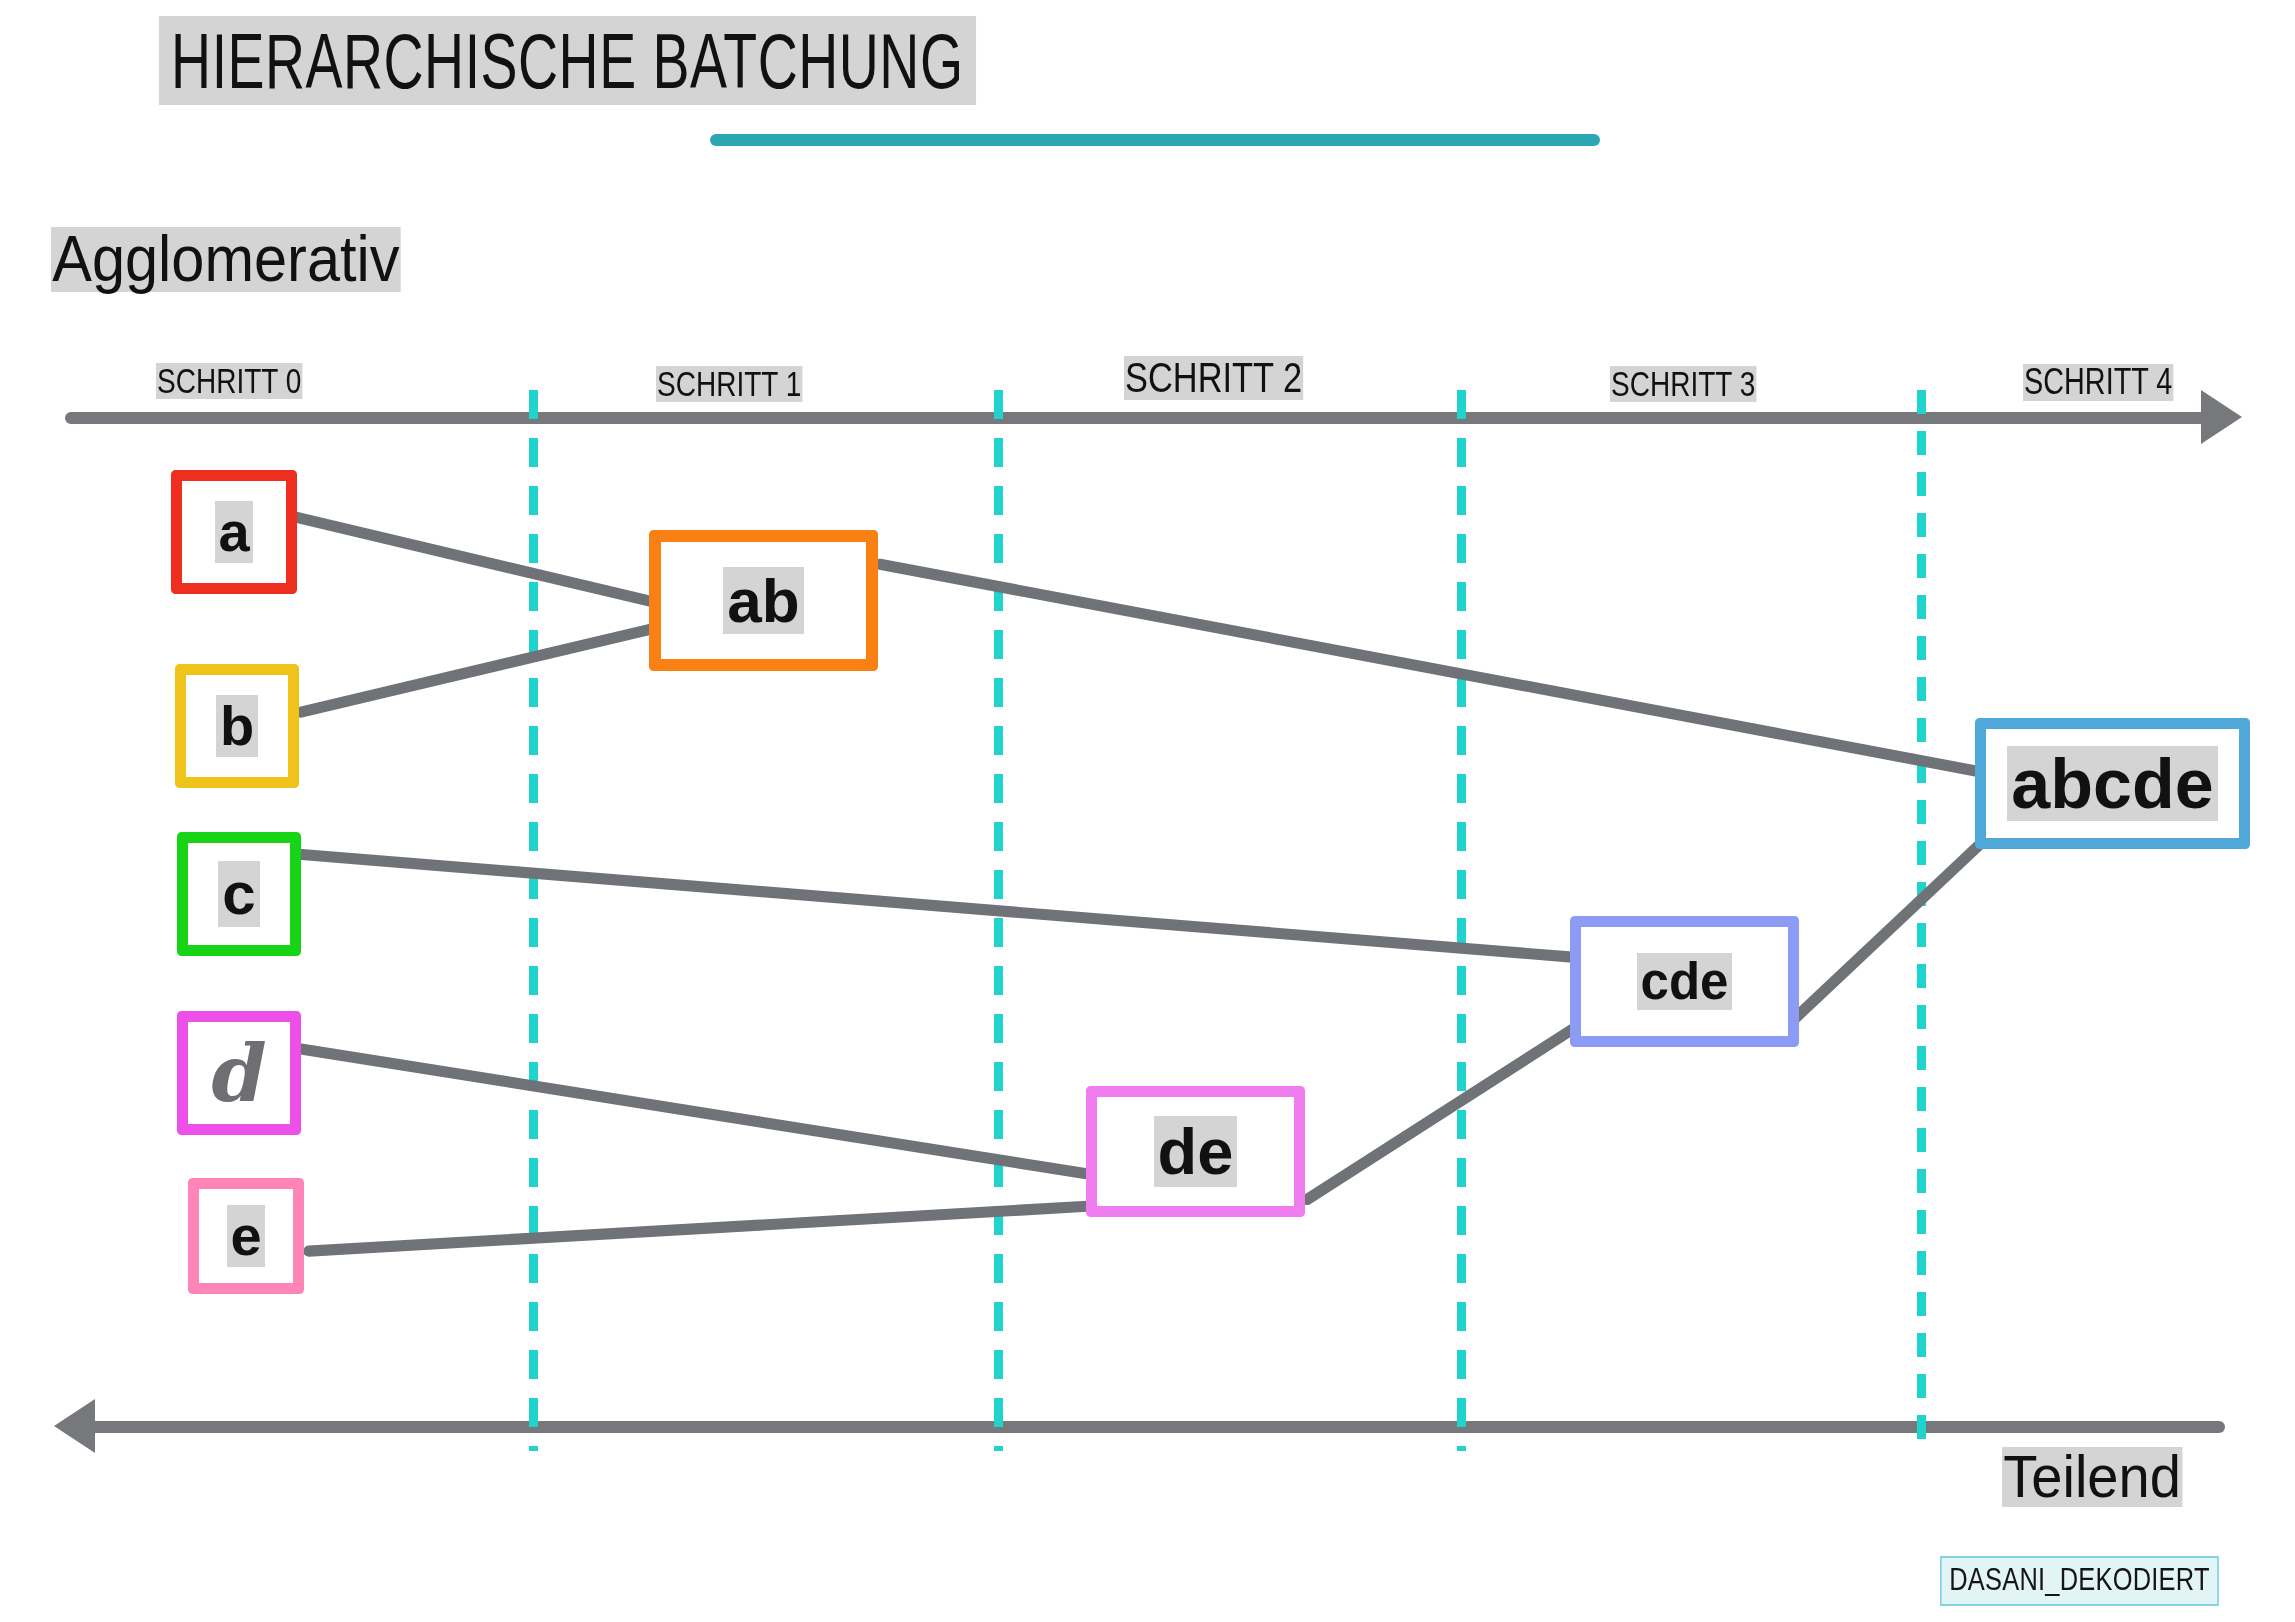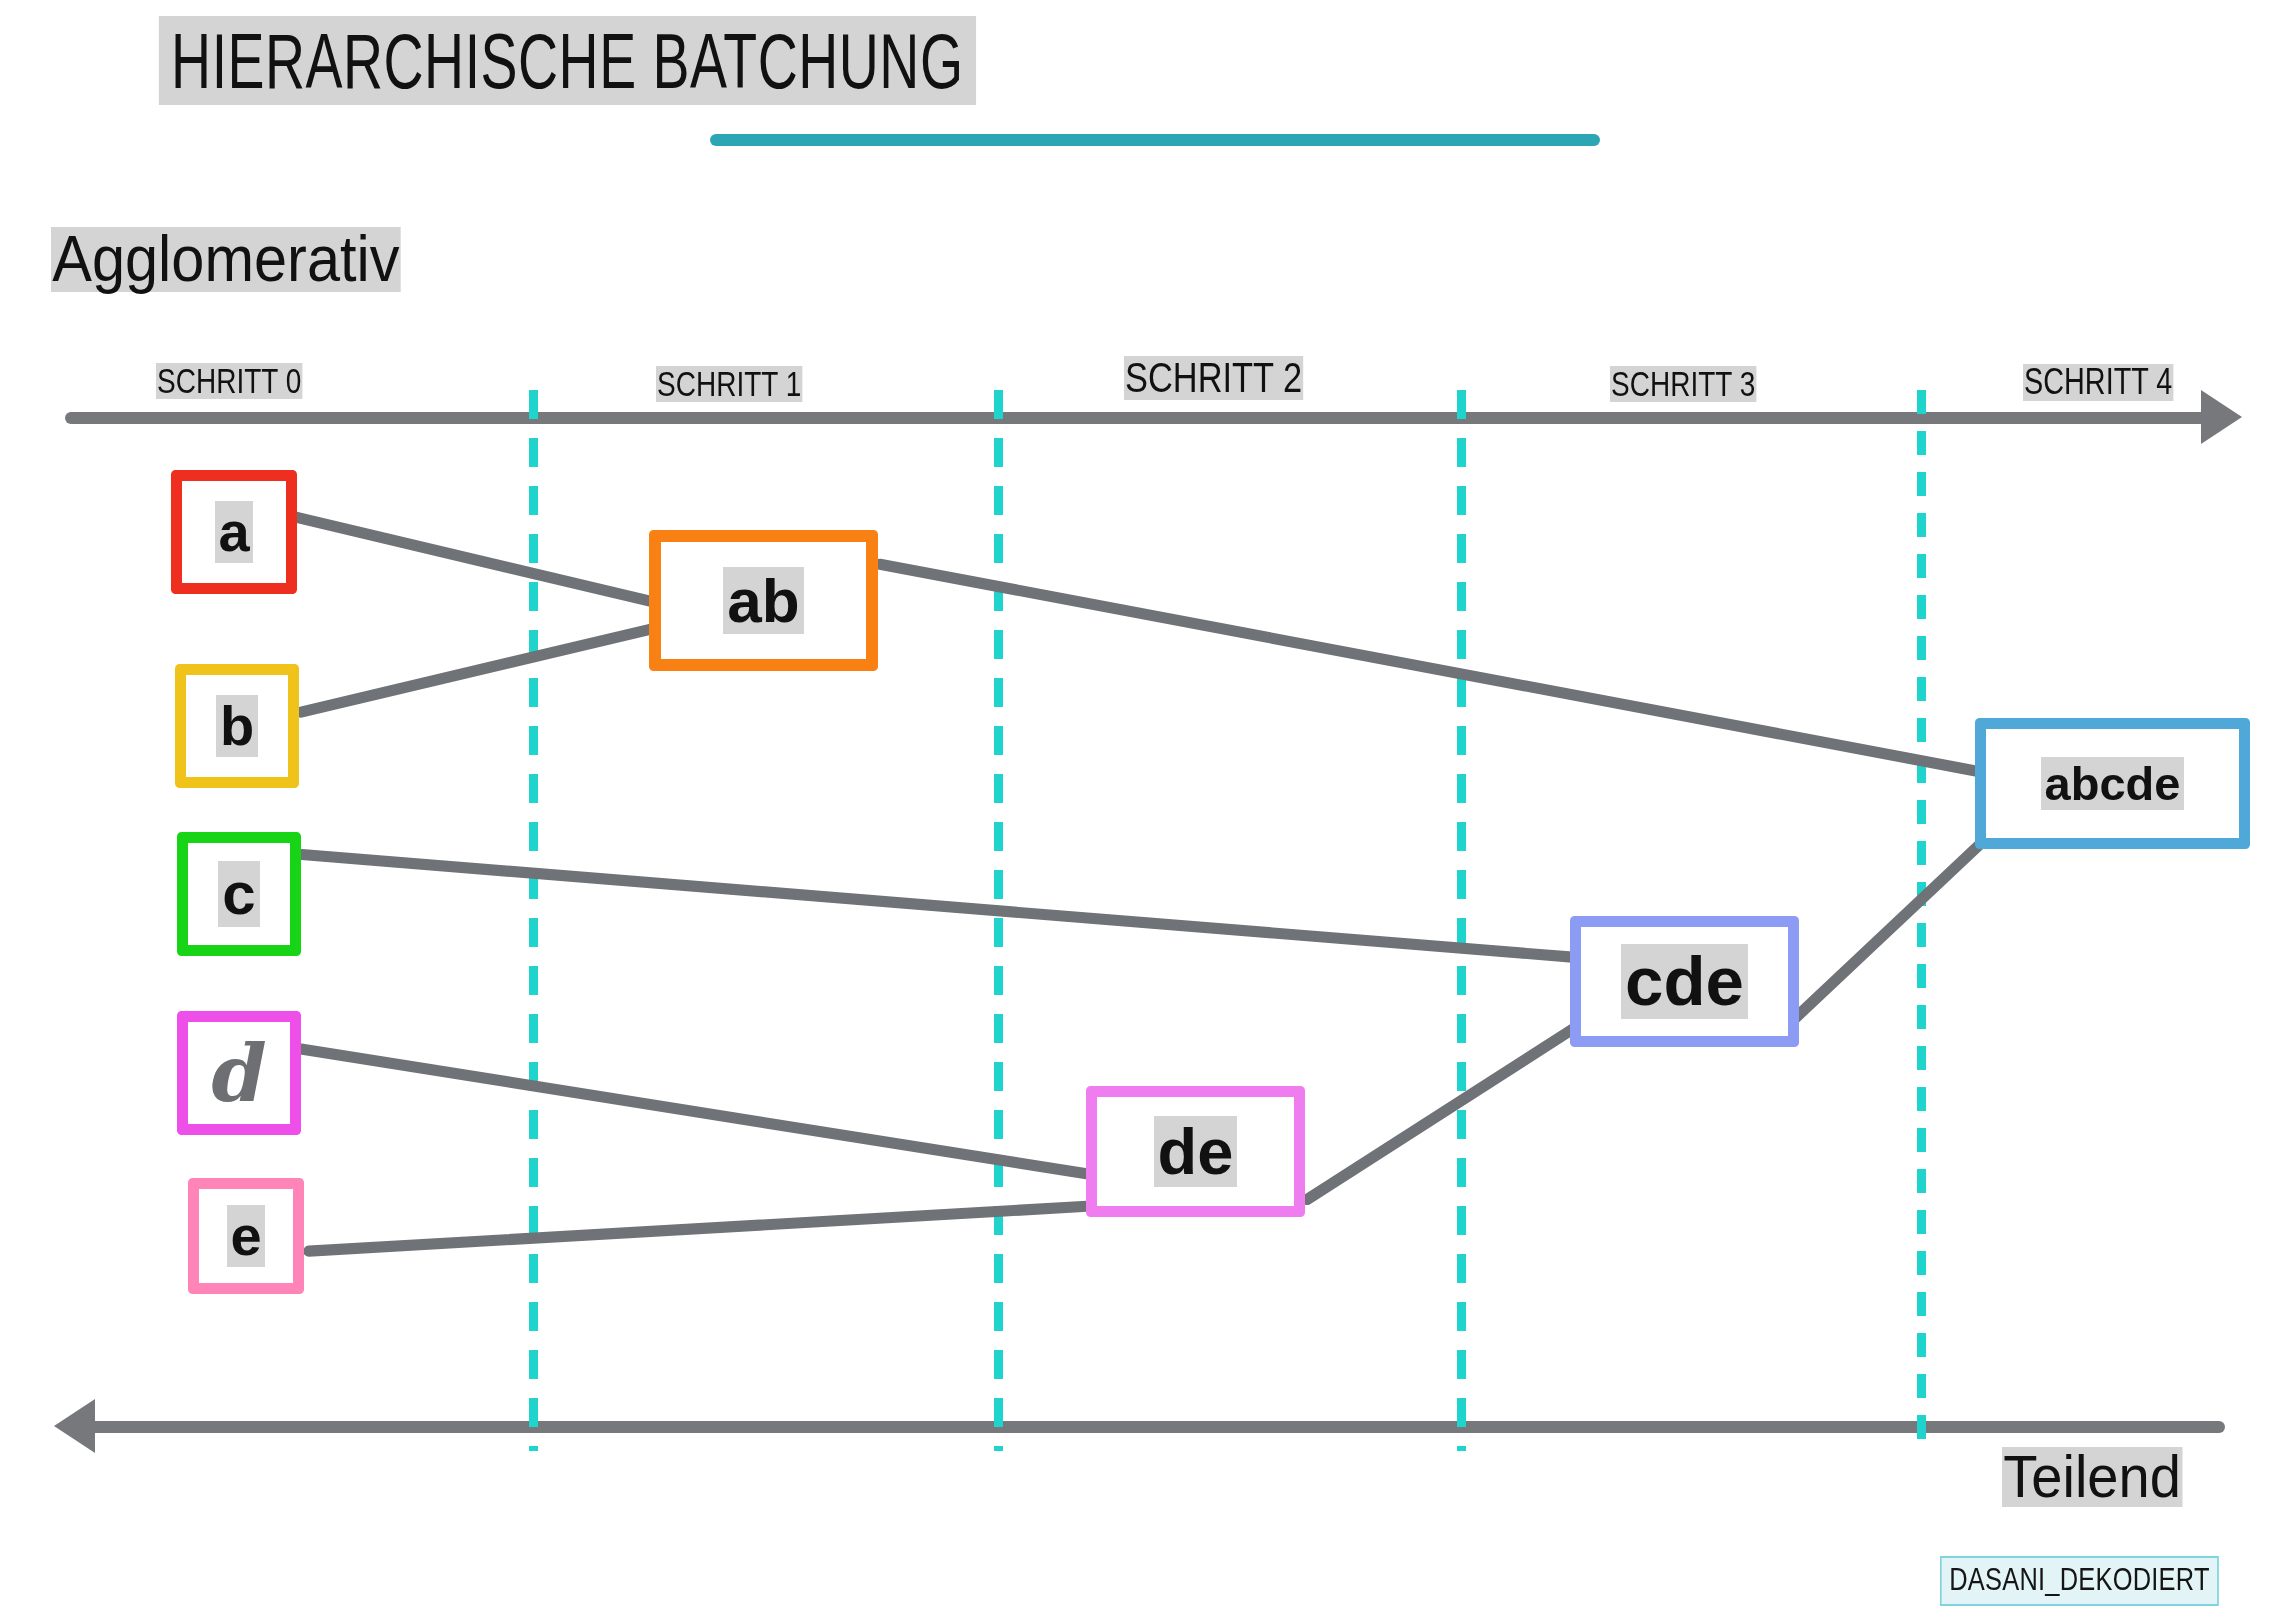--- a/index.html
+++ b/index.html
@@ -260,19 +260,19 @@
 
 <div class="abs node" style="left:649px; top:530px; width:229px; height:141px; border:12.4px solid #f98012;">
   <span class="node-text hl" style="font-size:62px;">ab</span>
 </div>
 
 <div class="abs node" style="left:1086px; top:1086px; width:219px; height:131px; border:11px solid #f07df0;">
   <span class="node-text hl" style="font-size:65px;">de</span>
 </div>
 
 <div class="abs node" style="left:1570px; top:916px; width:229px; height:131px; border:11px solid #8c9cf5;">
-  <span class="node-text hl" style="font-size:69px;">cde</span>
+  <span class="node-text hl" style="font-size:51px;">cde</span>
 </div>
 
 <div class="abs node" style="left:1975px; top:718px; width:275px; height:131px; border:11px solid #4fa8d8;">
-  <span class="node-text hl" style="font-size:47px;">abcde</span>
+  <span class="node-text hl" style="font-size:70px;">abcde</span>
 </div>
 
 
 </body></html>

